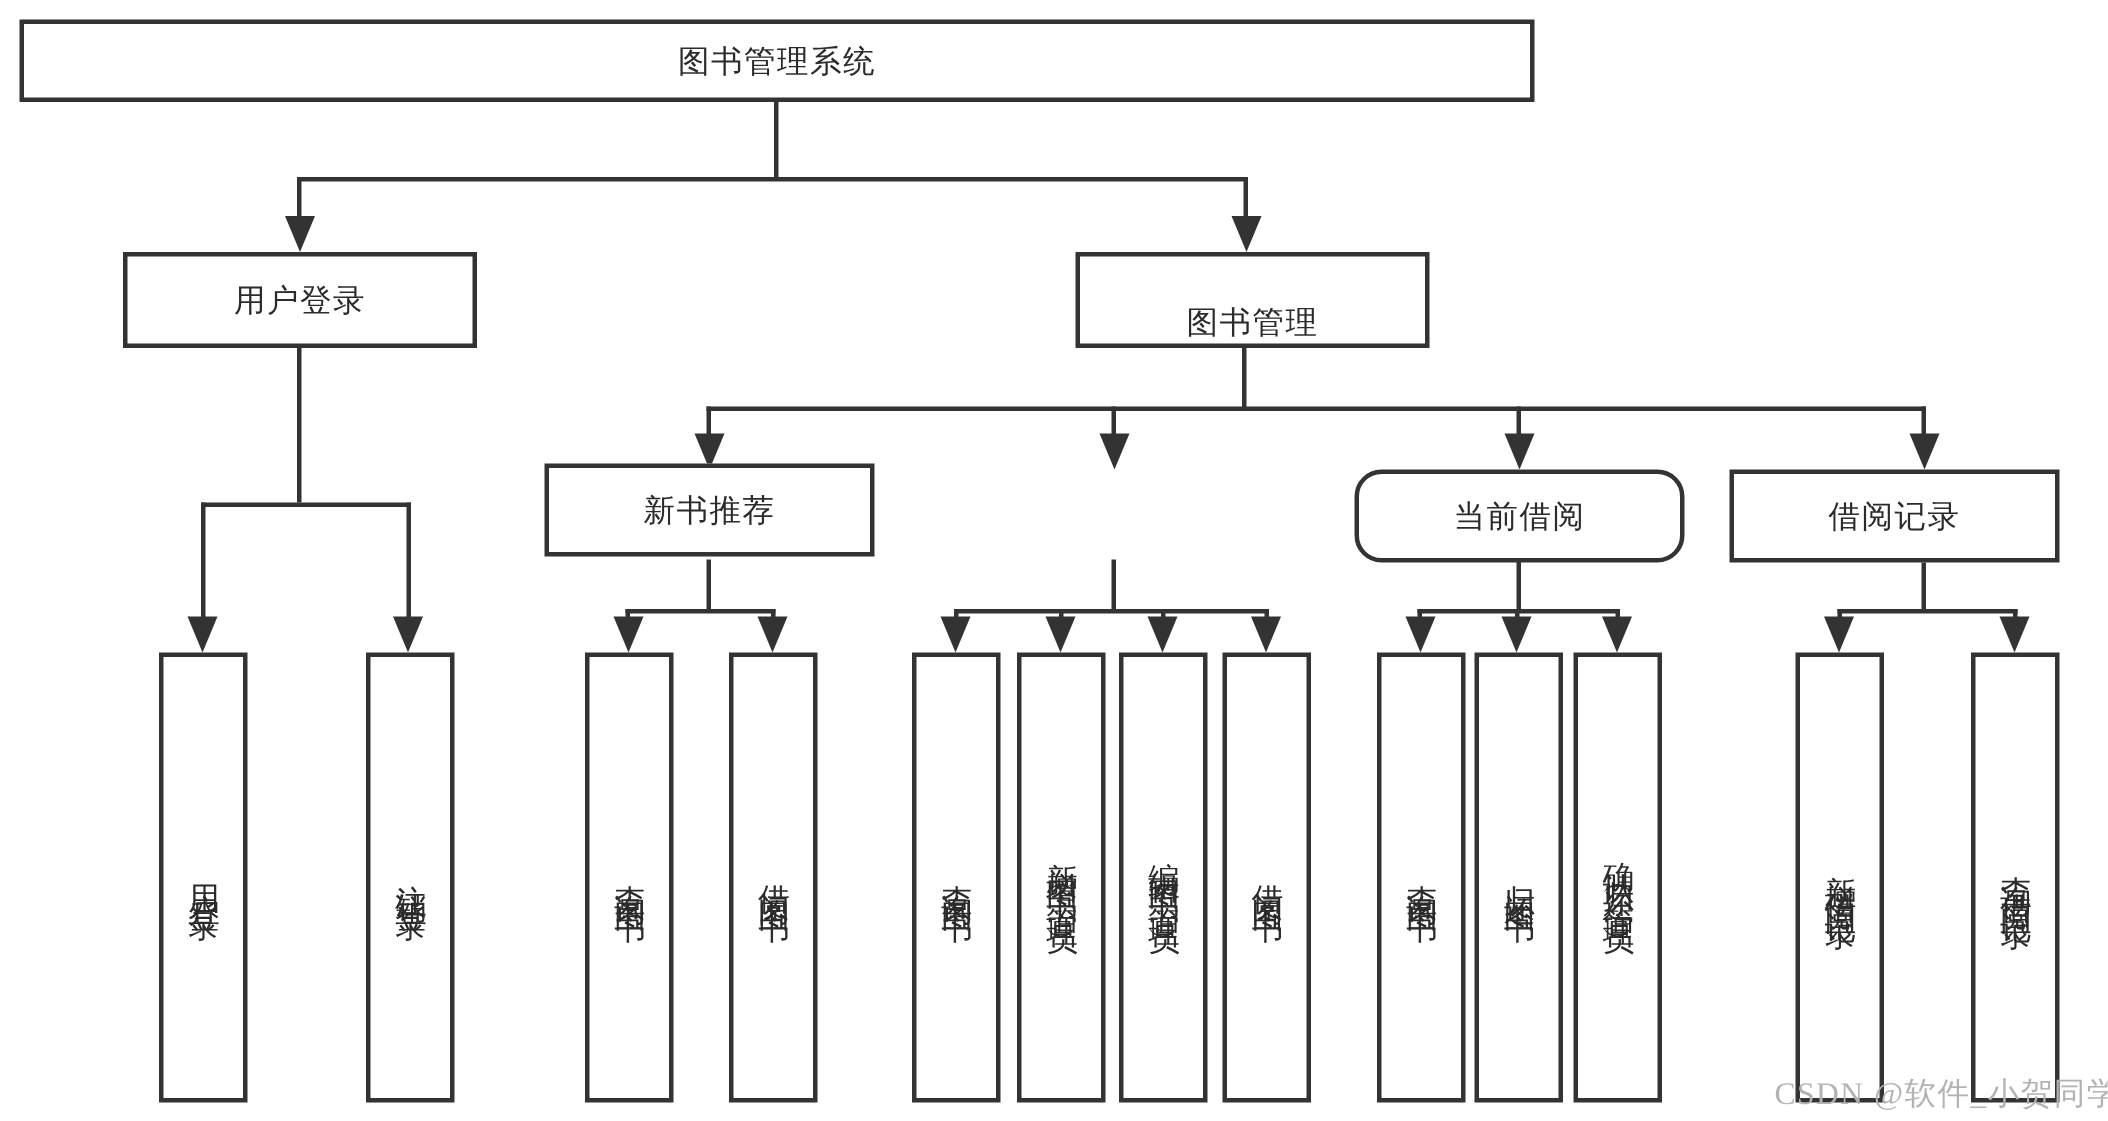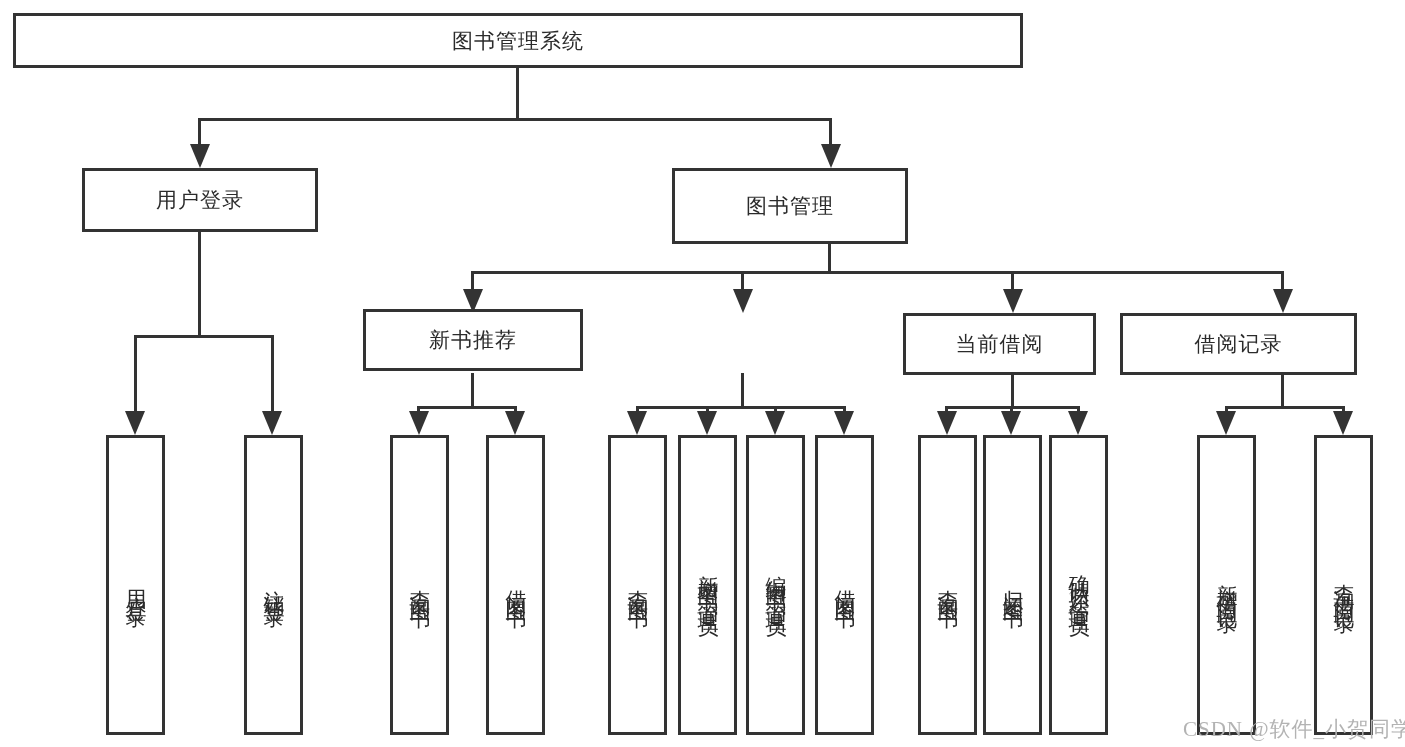--- a/index.html
+++ b/index.html
@@ -77,21 +77,21 @@
   <div class="vline" style="left:516px;top:66px;height:54px;"></div>
   <div class="hline" style="left:198px;top:118px;width:634px;"></div>
   <div class="vline" style="left:198px;top:118px;height:30px;"></div>
   <div class="vline" style="left:829px;top:118px;height:30px;"></div>
   <div class="arrow" style="left:190px;top:144px;"></div>
   <div class="arrow" style="left:821px;top:144px;"></div>
 
   <div class="hbox" style="left:82px;top:168px;width:236px;height:64px;">
     <span>用户登录</span>
   </div>
-  <div class="hbox" style="left:672px;top:168px;width:236px;height:76px;">
+  <div class="hbox" style="left:717px;top:168px;width:236px;height:64px;align-items:flex-end;">
     <span>图书管理</span>
   </div>
 
   <div class="vline" style="left:198px;top:230px;height:105px;"></div>
   <div class="hline" style="left:134px;top:335px;width:140px;"></div>
   <div class="vline" style="left:134px;top:335px;height:80px;"></div>
   <div class="vline" style="left:271px;top:335px;height:80px;"></div>
   <div class="arrow" style="left:125px;top:411px;"></div>
   <div class="arrow" style="left:262px;top:411px;"></div>
 
@@ -102,24 +102,24 @@
   <div class="vline" style="left:1011px;top:271px;height:22px;"></div>
   <div class="vline" style="left:1281px;top:271px;height:22px;"></div>
   <div class="arrow" style="left:463px;top:289px;"></div>
   <div class="arrow" style="left:733px;top:289px;"></div>
   <div class="arrow" style="left:1003px;top:289px;"></div>
   <div class="arrow" style="left:1273px;top:289px;"></div>
 
   <div class="hbox" style="left:363px;top:309px;width:220px;height:62px;">
     <span>新书推荐</span>
   </div>
-  <div class="hbox" style="left:903px;top:313px;width:193px;height:62px;">
+  <div class="hbox" style="left:903px;top:313px;width:220px;height:62px;border-radius:18px;">
     <span>当前借阅</span>
   </div>
-  <div class="hbox" style="left:1120px;top:313px;width:237px;height:62px;">
+  <div class="hbox" style="left:1153px;top:313px;width:220px;height:62px;">
     <span>借阅记录</span>
   </div>
 
   <div class="vline" style="left:471px;top:373px;height:33px;"></div>
   <div class="hline" style="left:417px;top:406px;width:100px;"></div>
   <div class="vline" style="left:417px;top:406px;height:8px;"></div>
   <div class="vline" style="left:514px;top:406px;height:8px;"></div>
   <div class="arrow" style="left:409px;top:411px;"></div>
   <div class="arrow" style="left:505px;top:411px;"></div>
 

